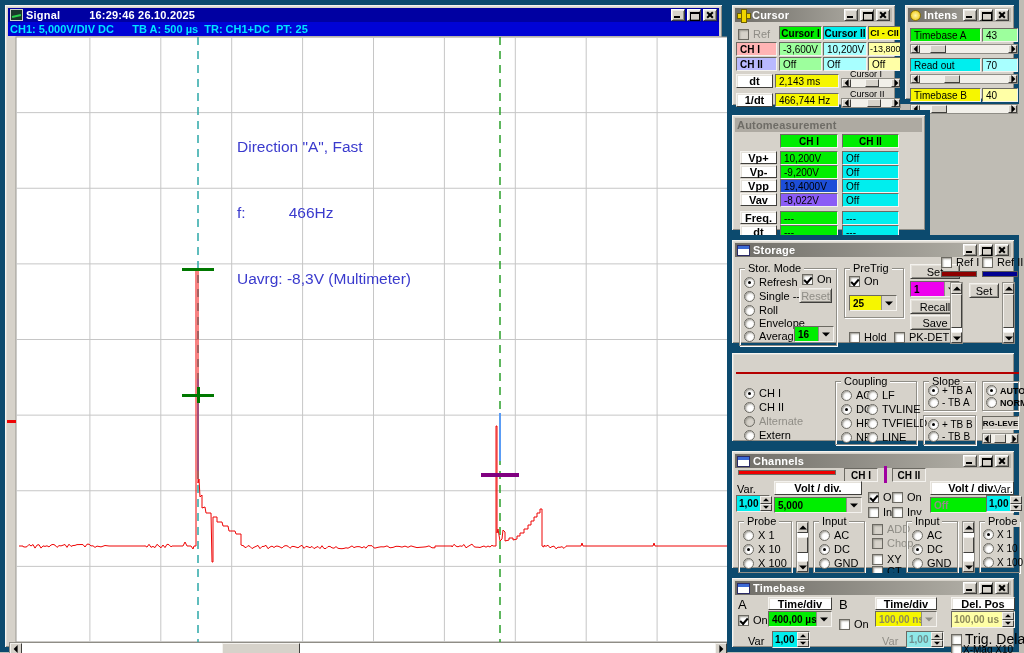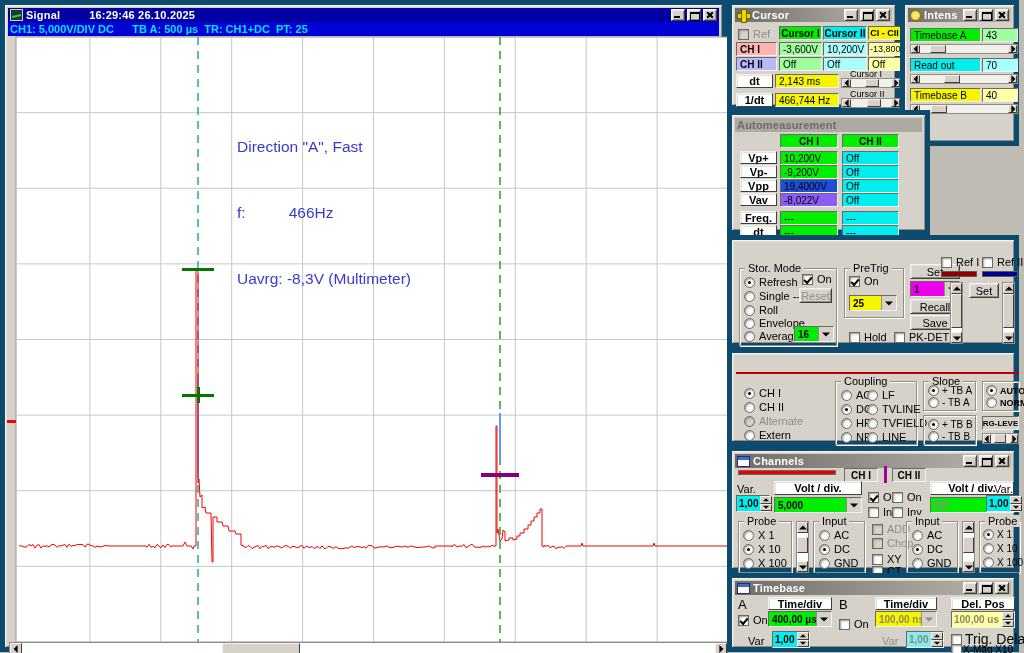--- a/index.html
+++ b/index.html
@@ -170,21 +170,21 @@
       </span>
     <span class="tr">
         <span class="th" style="left:16px;width:14px"></span>
       </span>
     <span class="sa" style="width:9px">
         <i class="tri-r"></i>
       </span>
   </div>
 </div>
 
-<div class="win" style="left:900px;top:0;width:119px;height:146px">
+<div class="win" style="left:900px;top:0;width:119px;height:104px">
   <div class="tb">
     <span class="ic-lamp"></span>
     <span class="tt">Intens</span>
     <span class="wb">
         <span class="bt3 min"></span>
         <span class="bt3 max"></span>
         <span class="bt3 cls"></span>
       </span>
   </div>
   <div class="cell" style="left:5px;top:23px;width:71px;background:#00ee00;font-weight:normal">Timebase A</div>
@@ -254,20 +254,29 @@
   <div class="hdr" style="left:8px;top:96px;width:37px;height:13px">Freq.</div>
   <div class="cell" style="left:48px;top:96px;width:58px;background:#00ee00;font-weight:normal">---</div>
   <div class="cell" style="left:110px;top:96px;width:57px;background:#00eeee;font-weight:normal">---</div>
 
   <div class="hdr" style="left:8px;top:110px;width:37px;height:13px">dt</div>
   <div class="cell" style="left:48px;top:110px;width:58px;background:#00ee00;font-weight:normal">---</div>
   <div class="cell" style="left:110px;top:110px;width:57px;background:#00eeee;font-weight:normal">---</div>
 </div>
 
 <div class="win" style="left:727px;top:235px;width:292px;height:113px">
+  <div class="tb">
+    <span class="ic-doc"></span>
+    <span class="tt">Storage</span>
+    <span class="wb">
+        <span class="bt3 min"></span>
+        <span class="bt3 max"></span>
+        <span class="bt3 cls"></span>
+      </span>
+  </div>
   <div class="grp" style="left:7px;top:28px;width:98px;height:78px">
       <span class="gl">Stor. Mode</span>
     </div>
   <div class="item" style="left:12px;top:36px">
       <span class="rad on"></span>
       <span class="lbl">Refresh</span>
     </div>
   <div class="item" style="left:12px;top:50px">
       <span class="rad"></span>
       <span class="lbl">Single -----</span>

